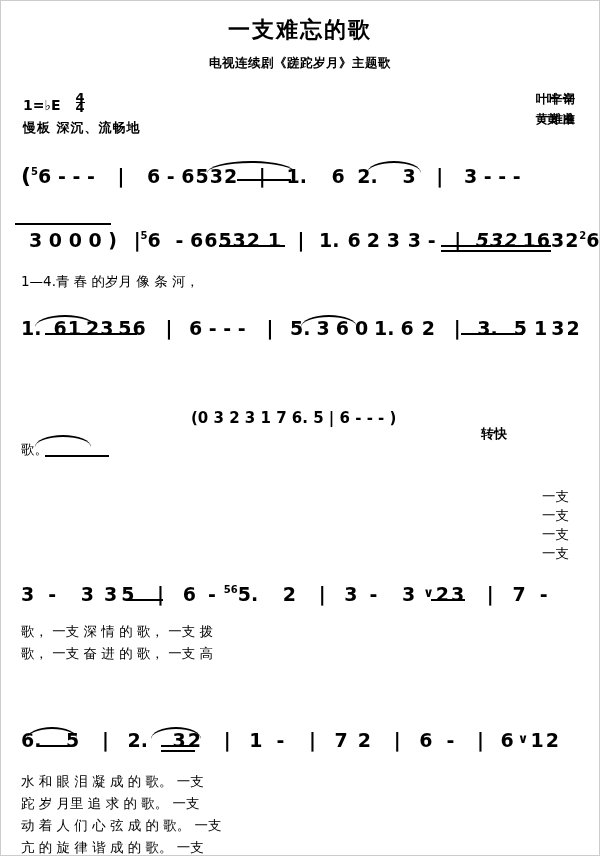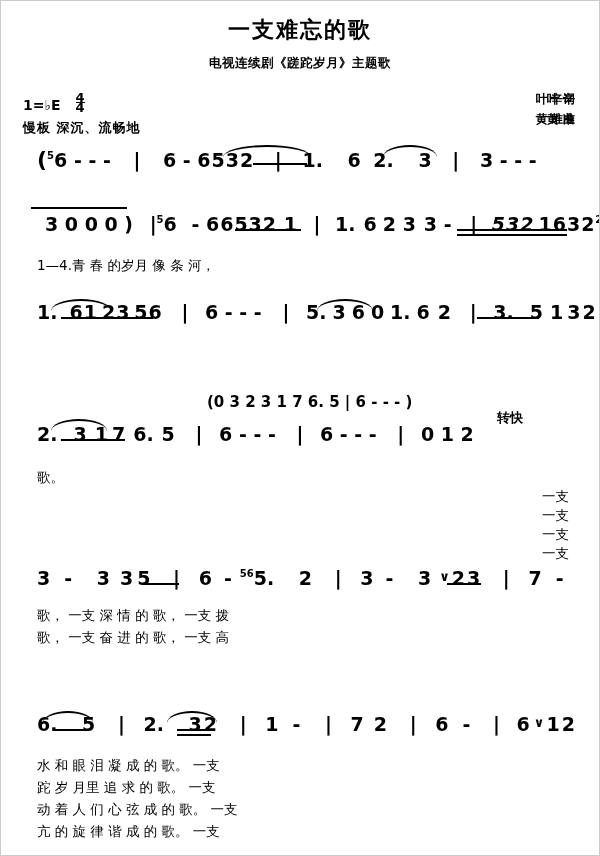--- a/index.html
+++ b/index.html
@@ -68,22 +68,23 @@
     top: 118px;
     font-size: 13px;
     font-weight: bold;
     letter-spacing: 1px;
     font-family: "DejaVu Sans", sans-serif;
   }
 
   
   .row {
     position: absolute;
-    left: 16px;
+    left: 0;
     width: 538px;
+    margin-top: 16px;
   }
   .notes {
     position: relative;
     height: 40px;
     font-size: 19px;
     font-weight: bold;
     font-family: "DejaVu Sans", sans-serif;
     white-space: nowrap;
     padding-left: 20px;
     box-sizing: border-box;
@@ -205,29 +206,20 @@
     </div>
     <div class="beam" style="left:44px; top:16px; width:92px;"></div>
     <div class="beam" style="left:460px; top:16px; width:62px;"></div>
     <div class="tie" style="left:34px; top:-2px; width:60px;"></div>
     <div class="tie" style="left:300px; top:-2px; width:56px;"></div>
   </div>
 
   <div class="row" style="top:392px;">
     <div class="notes" style="height:26px; font-size:15px; padding-left:190px;">(0 3 2 3 1 7 6. 5 | 6 - - - )</div>
     <div class="zhuankuai" style="right:32px; top:16px;">转快</div>
-    <div class="notes" style="margin-top:4px;">
-      <span>2.</span><span style="margin-left:16px;letter-spacing:2px;">3</span><span style="margin-left:6px;">1</span><span style="margin-left:4px;">7</span><span style="margin-left:8px;">6.</span><span style="margin-left:8px;">5</span>
-      <span style="margin-left:14px;">|</span>
-      <span style="margin-left:10px;">6 -  -  -</span>
-      <span style="margin-left:14px;">|</span>
-      <span style="margin-left:10px;">6 -  -  -</span>
-      <span style="margin-left:14px;">|</span>
-      <span style="margin-left:10px;">0 1 2</span>
-    </div>
     <div class="beam" style="left:44px; top:46px; width:64px;"></div>
     <div class="tie" style="left:34px; top:26px; width:56px;"></div>
     <div class="lyr" style="margin-top:6px;">歌。</div>
   </div>
 
   <div class="verse-brace" style="right:30px; top:486px; text-align:left;">
     <div>一支</div>
     <div>一支</div>
     <div>一支</div>
     <div>一支</div>

